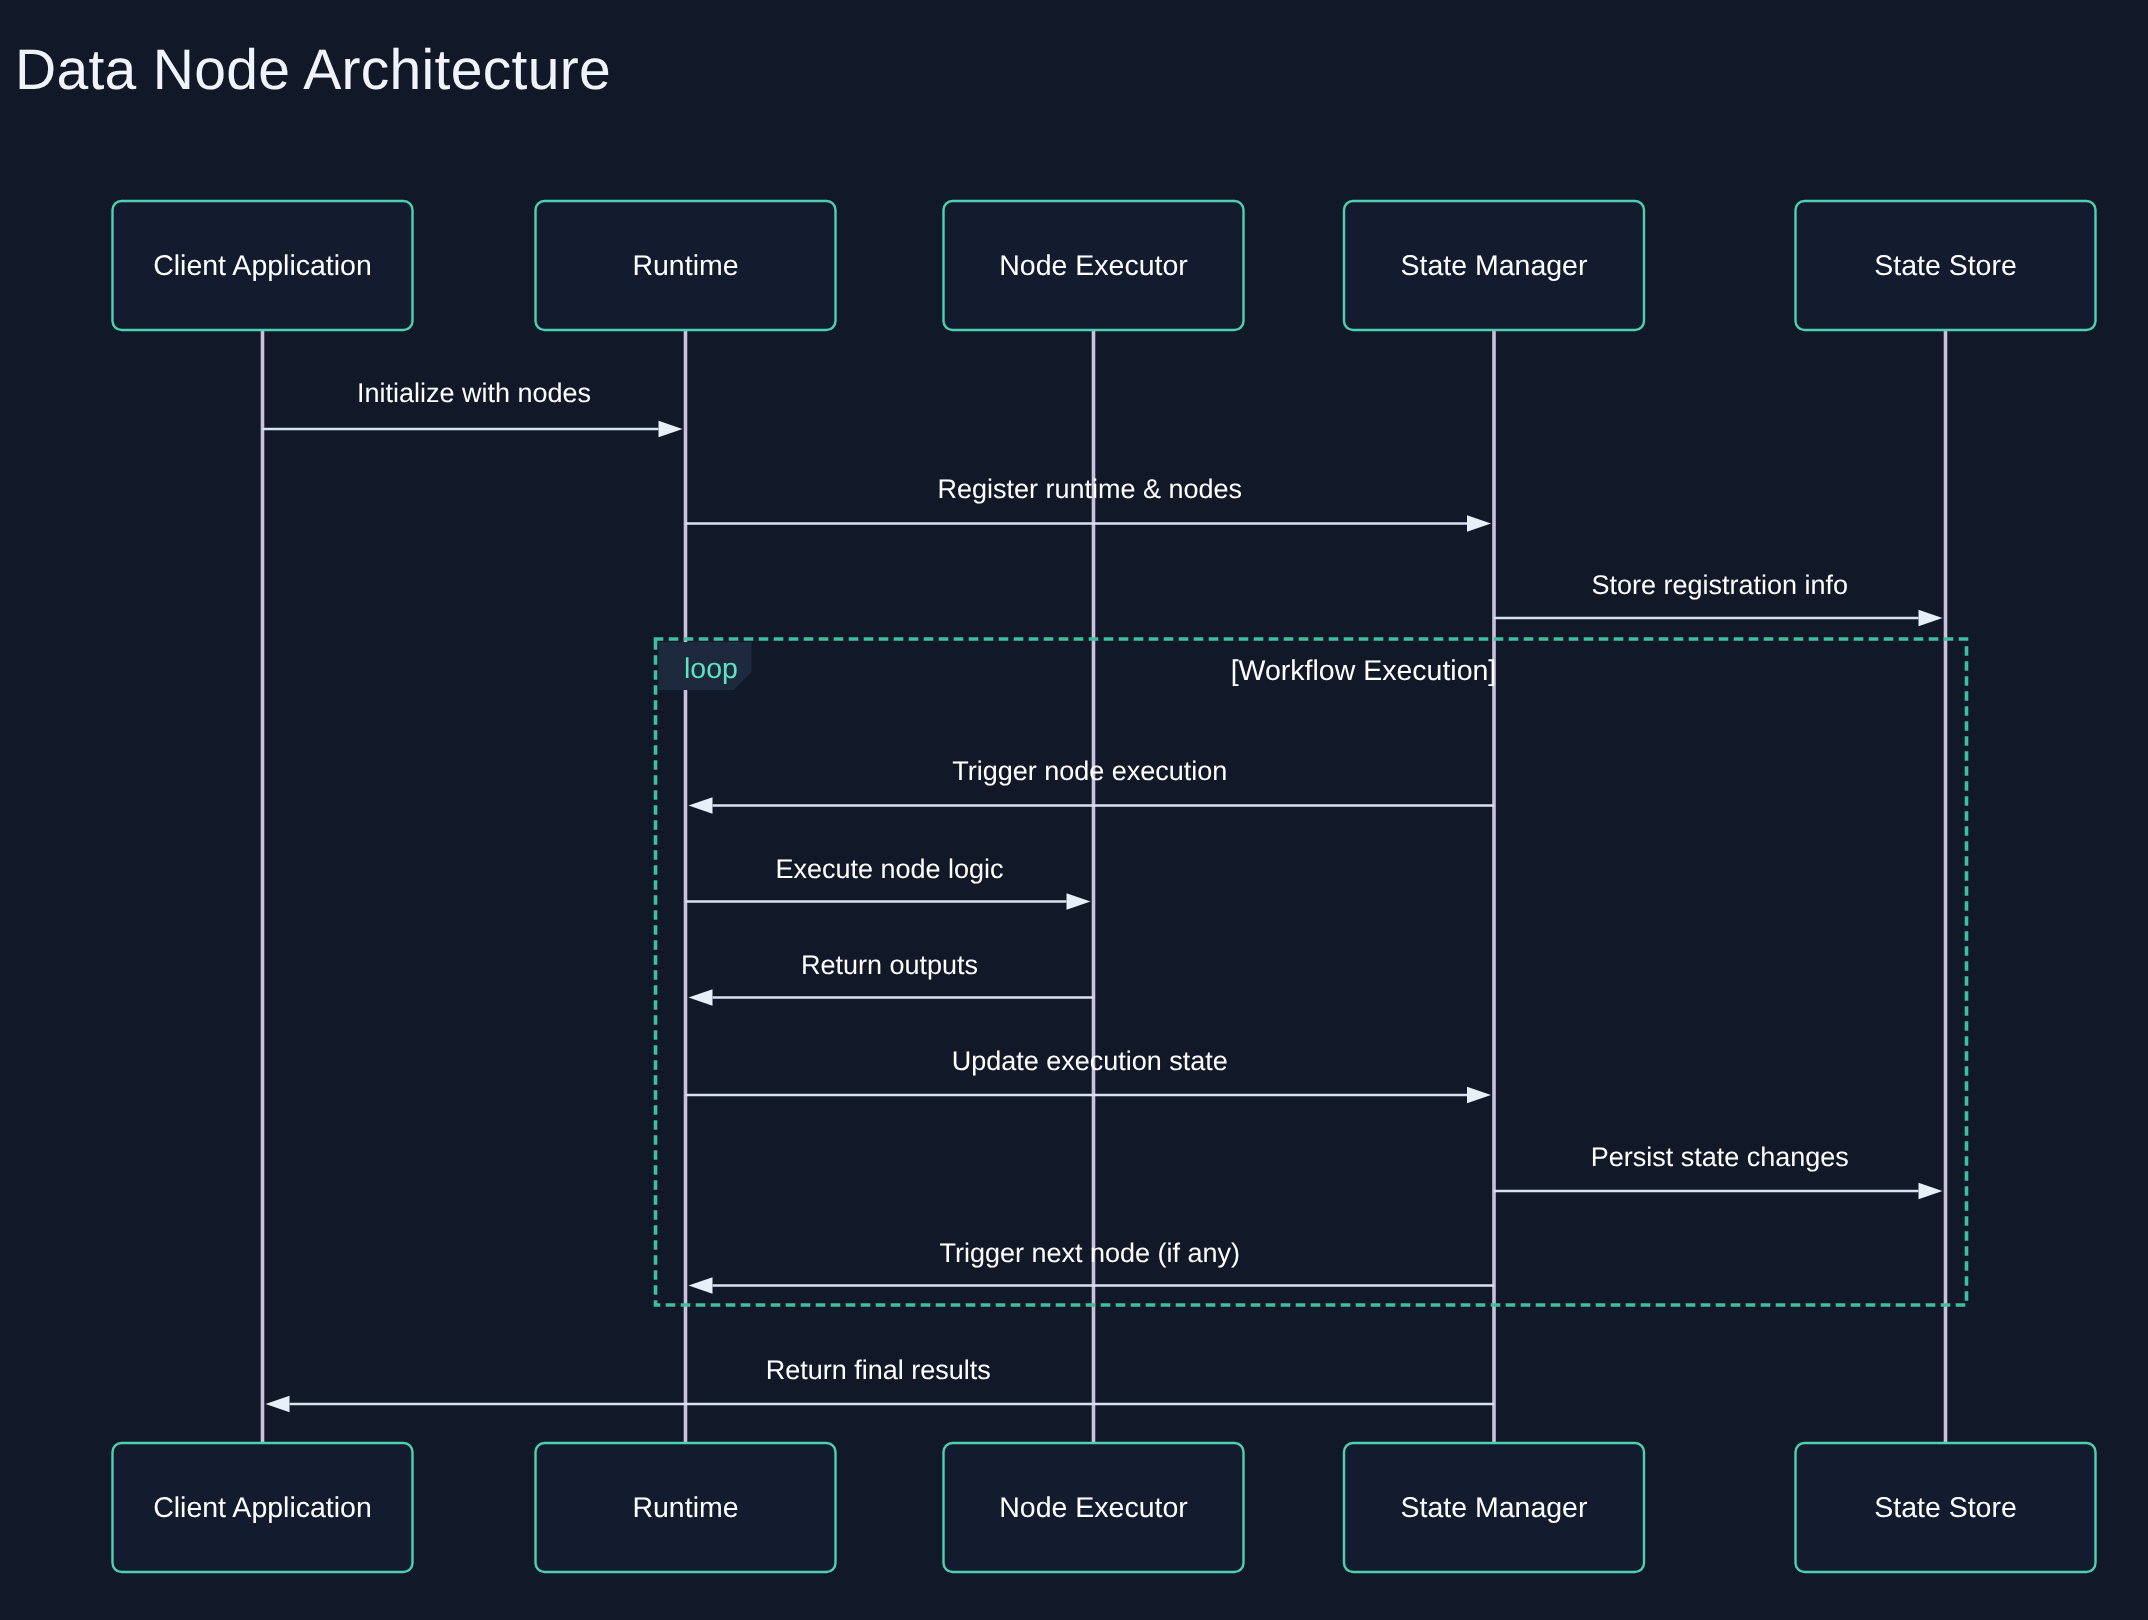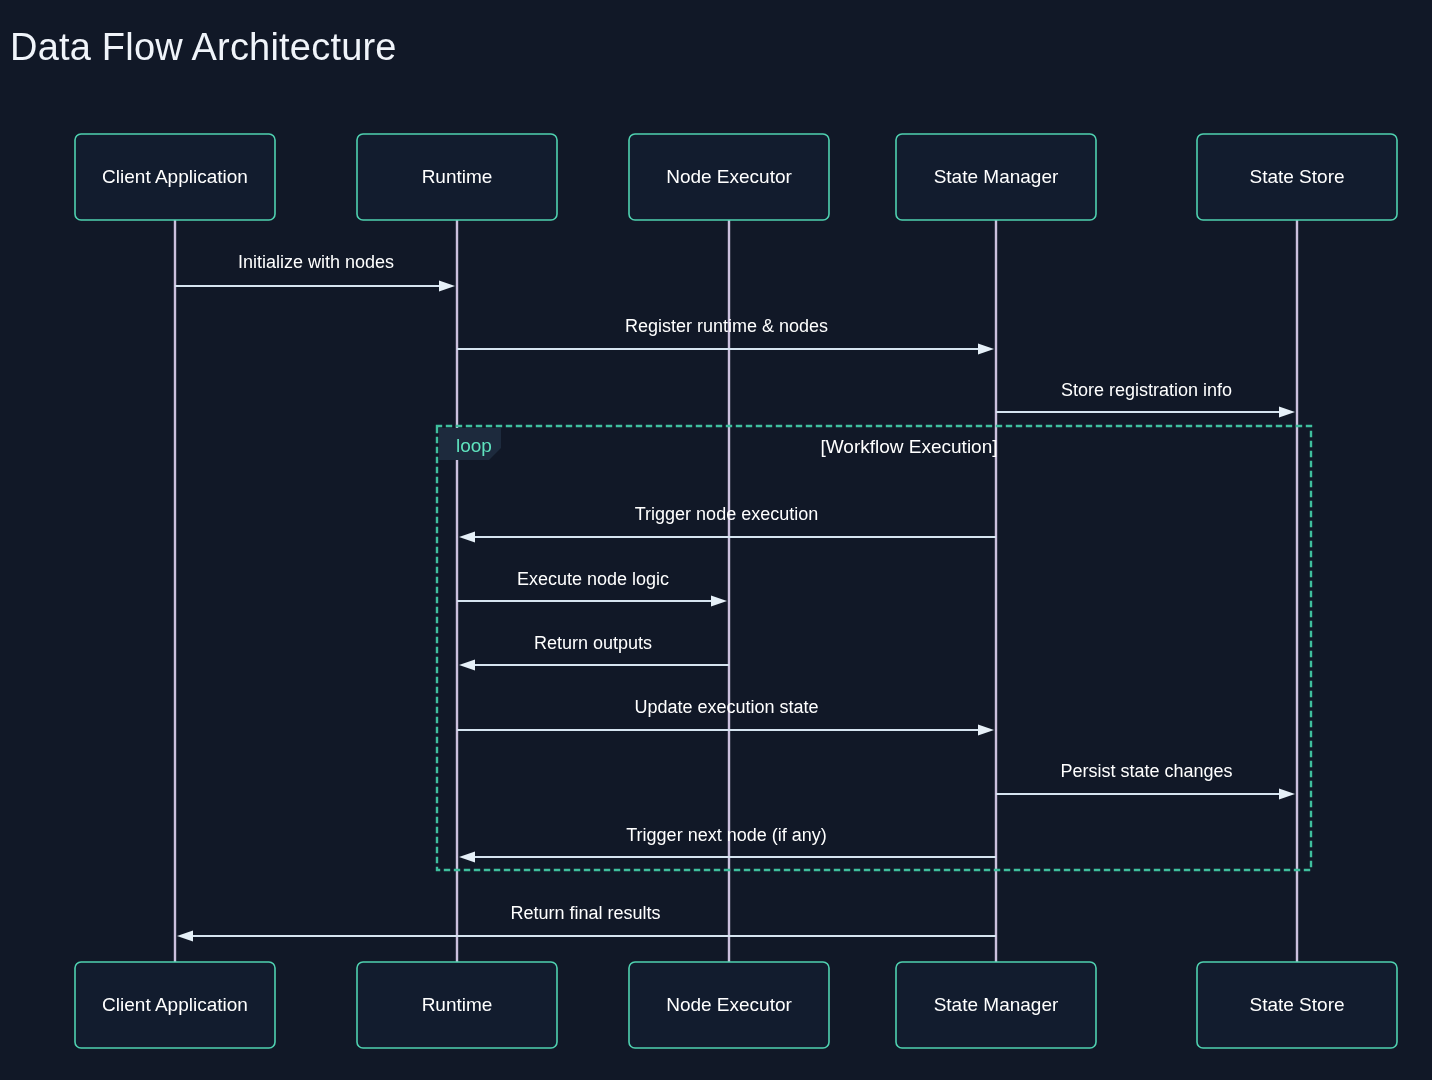--- a/index.html
+++ b/index.html
@@ -96,21 +96,21 @@
     font-size: 19px;
     text-anchor: middle;
     dominant-baseline: alphabetic;
   }
 </style>
 </head>
 <body>
 
 <div id="canvas">
 
-  <div id="diagram-title">Data Flow Architecture</div>
+  <div id="diagram-title">Data Node Architecture</div>
 
   <svg id="seq" viewBox="0 0 1432 1080" xmlns="http://www.w3.org/2000/svg">
 
     <g id="lifelines">
         <line x1="175" y1="220" x2="175" y2="962" class="lifeline"></line>
         <line x1="457" y1="220" x2="457" y2="962" class="lifeline"></line>
         <line x1="729" y1="220" x2="729" y2="962" class="lifeline"></line>
         <line x1="996" y1="220" x2="996" y2="962" class="lifeline"></line>
         <line x1="1297" y1="220" x2="1297" y2="962" class="lifeline"></line>
       </g>

